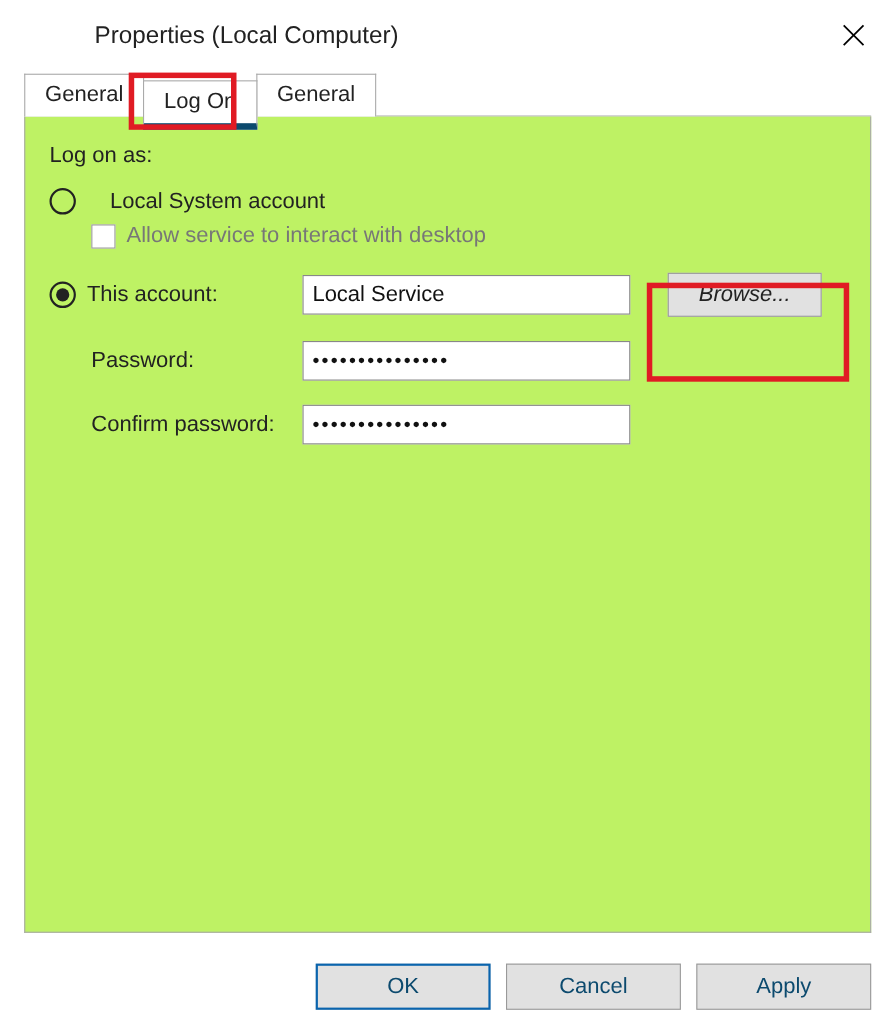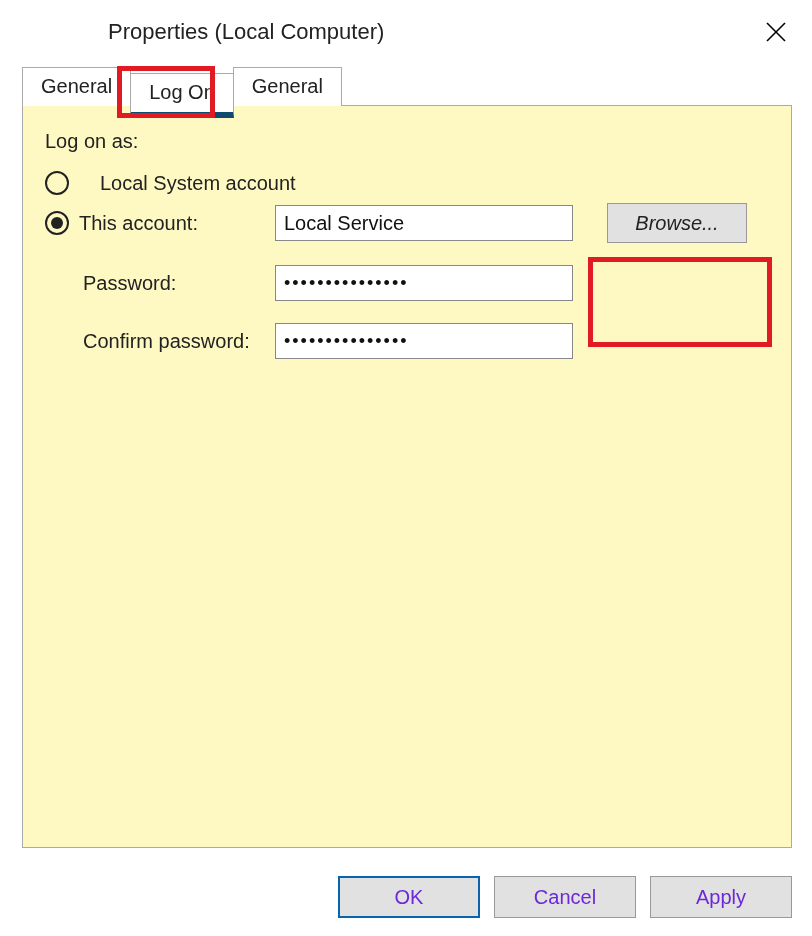--- a/index.html
+++ b/index.html
@@ -10,21 +10,21 @@
       width: 812px;
       height: 936px;
       position: relative;
       color: #000;
     }
     .titlebar {
       height: 64px;
       display: flex;
       align-items: center;
       position: relative;
-      padding-left: 108px;
+      padding-left: 86px;
     }
     .titlebar-title {
       font-size: 22px;
       color: #222;
     }
     .close-btn {
       position: absolute;
       right: 18px;
       top: 14px;
       width: 36px;
@@ -64,21 +64,21 @@
     .tab.inactive {
       background: #fff;
       z-index: 1;
     }
     .panel {
       border: 1px solid #aaa;
       border-top: none;
       margin: 0 20px 0 22px;
       height: 742px;
       padding: 24px 22px 10px 22px;
-      background: #fef9c3;
+      background: #bef264;
       position: relative;
     }
     .section-label { font-size: 20px; color: #222; margin-bottom: 18px; }
     .row { display: flex; align-items: center; }
     .radio-row { margin-bottom: 8px; gap: 21px; }
     .radio {
       width: 24px; height: 24px;
       border: 2px solid #222;
       border-radius: 50%;
       margin-right: 10px;
@@ -145,26 +145,26 @@
       font-style: italic;
     }
     .button-bar {
       position: absolute;
       bottom: 18px;
       right: 20px;
       display: flex;
       gap: 14px;
     }
     .dlg-btn {
-      width: 142px;
+      width: 159px;
       height: 42px;
       background: #e1e1e1;
       border: 1px solid #999;
       font-size: 20px;
-      color: #6d28d9;
+      color: #0c4a6e;
       cursor: pointer;
       font-family: inherit;
     }
     .dlg-btn.default {
       border: 2px solid #0a64ad;
       background: #e1e1e1;
     }
     
     .highlight {
       position: absolute;
@@ -194,20 +194,24 @@
   <div class="tab inactive">General</div>
 </div>
 
 <div class="panel">
   <div class="section-label">Log on as:</div>
 
   <div class="row radio-row">
     <span class="radio"></span>
     <span class="radio-label">Local System account</span>
   </div>
+  <div class="sub-row">
+    <span class="checkbox disabled"></span>
+    <span class="check-label disabled">Allow service to interact with desktop</span>
+  </div>
 
   <div class="form-row">
     <div class="label-col first">
       <span class="radio checked"></span>
       <span class="radio-label">This account:</span>
     </div>
     <input class="input-text" type="text" value="Local Service" style="">
     <button class="browse-btn">Browse...</button>
   </div>
 

